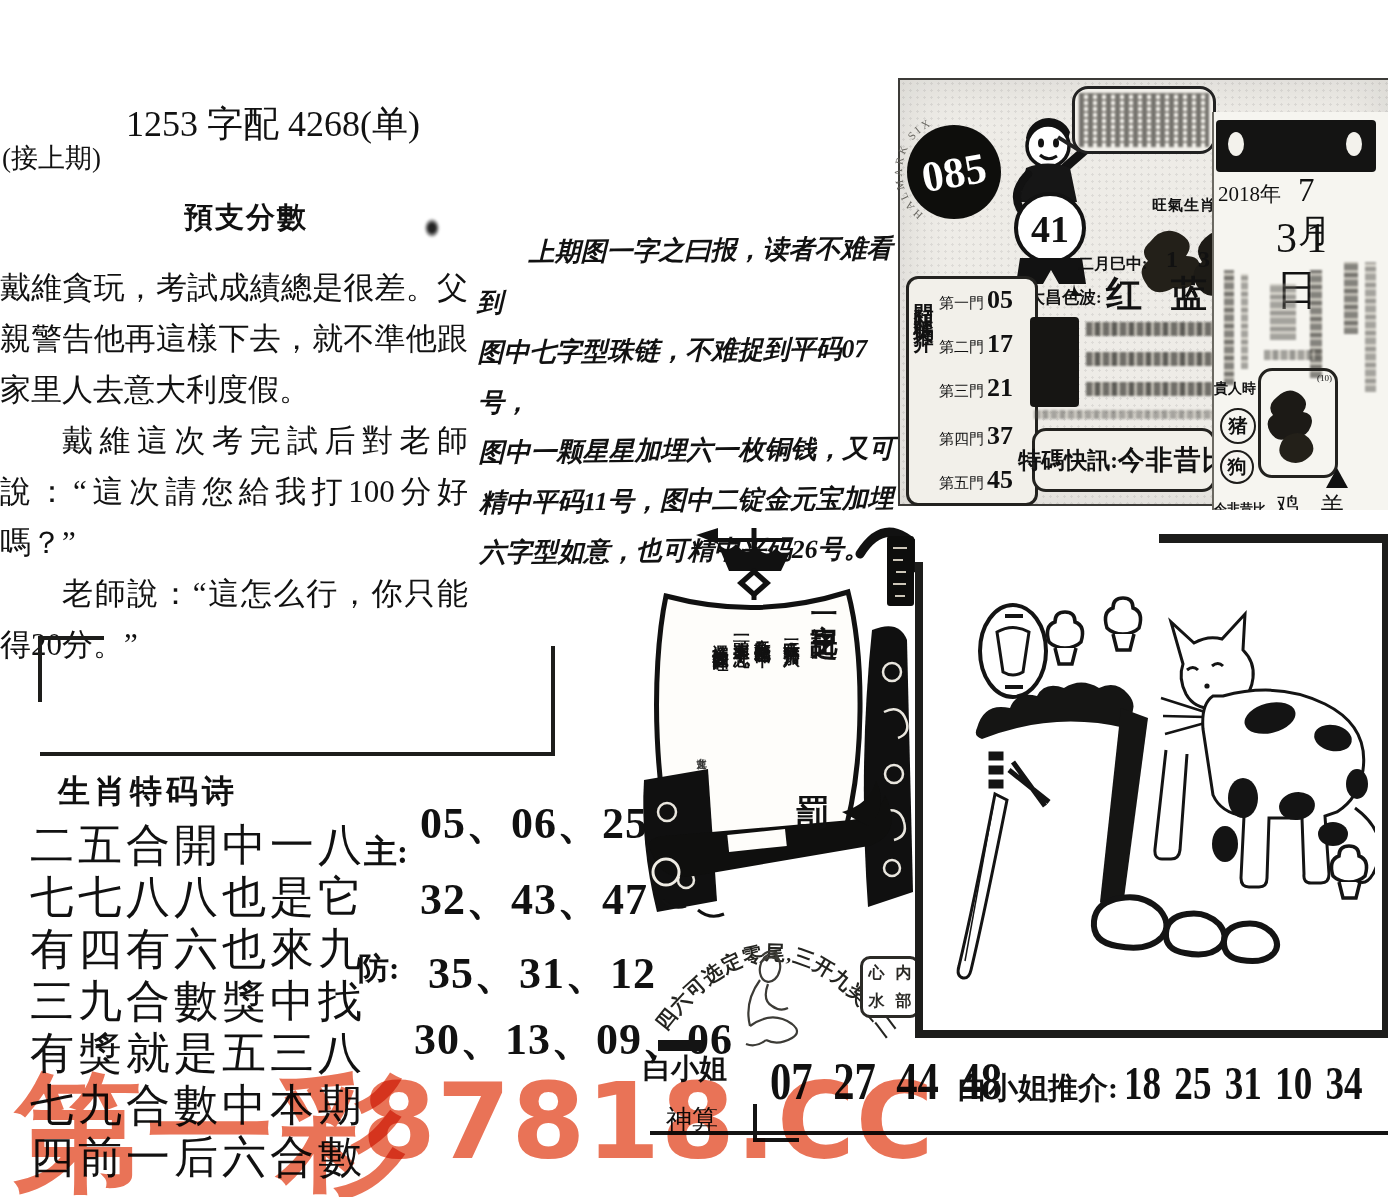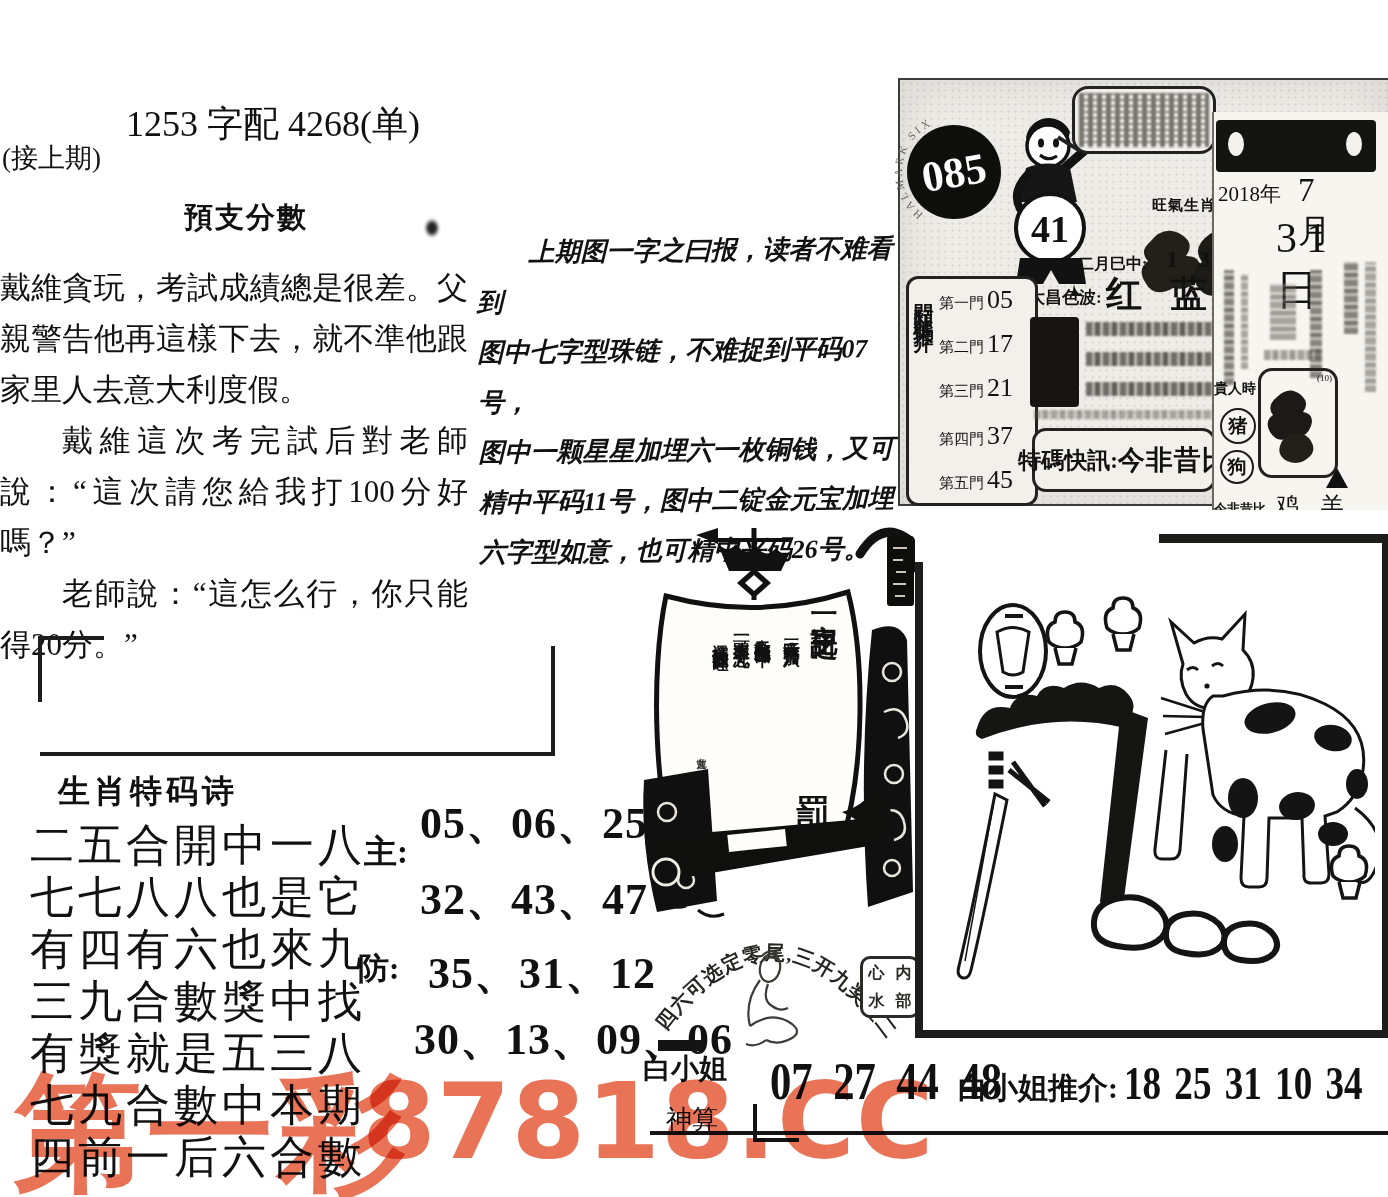--- a/index.html
+++ b/index.html
@@ -30,21 +30,21 @@
       filter:blur(1.1px);opacity:.75;}
   .zlabel{font-size:15px;font-weight:bold;letter-spacing:1px;filter:blur(.3px);}
   .fan-label{font-size:16px;font-weight:bold;filter:blur(.3px);}
   .fan-value{font-size:24px;font-weight:bold;letter-spacing:7px;}
   .color-label{font-size:17px;font-weight:bold;filter:blur(.4px);}
   .color-value{font-size:36px;font-weight:bold;letter-spacing:10px;}
   .gatebox{left:6px;top:196px;width:126px;height:224px;border:3px solid #23221f;border-radius:12px;background:#f2f0ea;}
   .gateside{left:3px;top:8px;height:206px;font-size:20px;font-weight:bold;letter-spacing:6px;line-height:24px;}
   .gate-row{position:absolute;left:30px;width:94px;white-space:nowrap;}
   .gate-row .gl{font-size:15px;}
-  .gate-row .gv{font-size:26px;font-weight:normal;margin-left:3px;}
+  .gate-row .gv{font-size:26px;font-weight:bold;margin-left:3px;}
   .inkbox{left:130px;top:237px;width:49px;height:90px;background:#161513;border-radius:4px;}
   .smudge{background:repeating-linear-gradient(90deg,#514f49 0 6px,#a8a49a 6px 9px,#3a3934 9px 14px,#b5b1a6 14px 17px);
           filter:blur(1.3px);opacity:.8;}
   .smudge-v{background:repeating-linear-gradient(0deg,#55534d 0 6px,#aaa69c 6px 9px,#403e39 9px 13px,#b5b1a6 13px 16px);
           filter:blur(1.2px);opacity:.7;}
   .specialbox{left:132px;top:348px;width:178px;height:58px;border:3px solid #23221f;border-radius:14px;background:#f2f0ea;
           display:flex;align-items:center;justify-content:center;white-space:nowrap;}
   .special-label{font-size:23px;font-weight:bold;}
   .special-value{font-size:27px;font-weight:bold;letter-spacing:1px;}
   .calendar{left:312px;top:0;width:174px;height:424px;background:#f6f5f0;border-left:2px solid #6b6962;margin-top:32px;}

